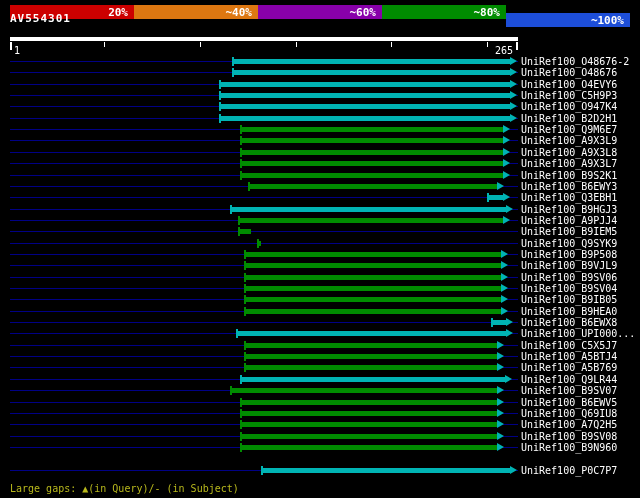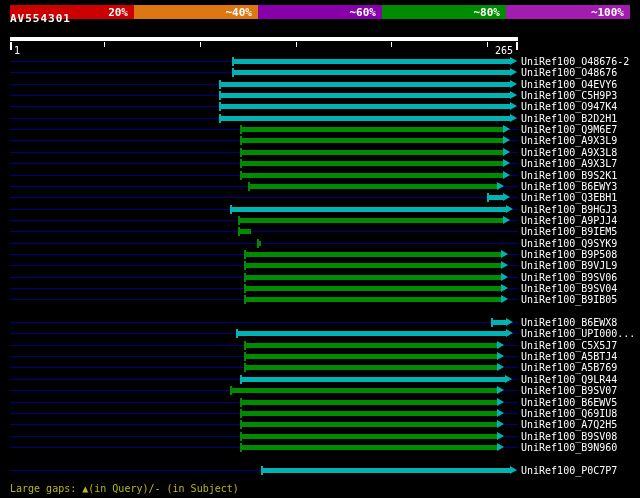--- a/index.html
+++ b/index.html
@@ -34,21 +34,21 @@
 </style>
 </head>
 <body>
 
 <div class="screen">
   <div class="scalebar" id="scalebar">
       <div class="seg" style="background: rgb(204, 0, 0);">20%</div>
       <div class="seg" style="background: rgb(221, 119, 17);">~40%</div>
       <div class="seg" style="background: rgb(136, 0, 170);">~60%</div>
       <div class="seg" style="background: rgb(0, 140, 0);">~80%</div>
-      <div class="seg" style="background: #a21caf;">~100%</div>
+      <div class="seg" style="background: #1d4ed8; margin-top: 8px;">~100%</div>
     </div>
 
   <div class="query-name">AV554301</div>
   <div class="query-bar" id="querybar" style="left: 10px; width: 508px; background: rgb(255, 255, 255);"></div>
 
   <div class="ruler" id="ruler">
       <div class="tick end" style="left: 10px;"></div>
       <div class="tick end" style="left: 516px;"></div>
       <div class="tick" style="left: 103.917px;"></div>
       <div class="tick" style="left: 199.75px;"></div>
@@ -205,20 +205,27 @@
         <div class="arrow" style="left: 500.667px; border-left-color: rgb(0, 180, 180);"></div>
         <div class="hitlabel" style="color: rgb(255, 255, 255);">UniRef100_B9SV04</div>
       </div>
       <div class="row" style="top: 238.35px;">
         <div class="rline" style="left: 10px; width: 508px; background: rgb(0, 0, 133);"></div>
         <div class="bar" style="left: 243.833px; width: 256.833px; background: rgb(0, 140, 0);"></div>
         <div class="ltick" style="left: 243.833px; background: rgb(0, 140, 0);"></div>
         <div class="arrow" style="left: 500.667px; border-left-color: rgb(0, 180, 180);"></div>
         <div class="hitlabel" style="color: rgb(255, 255, 255);">UniRef100_B9IB05</div>
       </div>
+      <div class="row" style="top: 249.7px;">
+        <div class="rline" style="left: 10px; width: 508px; background: rgb(0, 0, 133);"></div>
+        <div class="bar" style="left: 243.833px; width: 256.833px; background: rgb(0, 140, 0);"></div>
+        <div class="ltick" style="left: 243.833px; background: rgb(0, 140, 0);"></div>
+        <div class="arrow" style="left: 500.667px; border-left-color: rgb(0, 180, 180);"></div>
+        <div class="hitlabel" style="color: rgb(255, 255, 255);">UniRef100_B9HEA0</div>
+      </div>
       <div class="row" style="top: 261.05px;">
         <div class="rline" style="left: 10px; width: 508px; background: rgb(0, 0, 133);"></div>
         <div class="bar" style="left: 491.083px; width: 15.3333px; background: rgb(0, 180, 180);"></div>
         <div class="ltick" style="left: 491.083px; background: rgb(0, 180, 180);"></div>
         <div class="arrow" style="left: 506.417px; border-left-color: rgb(0, 180, 180);"></div>
         <div class="hitlabel" style="color: rgb(255, 255, 255);">UniRef100_B6EWX8</div>
       </div>
       <div class="row" style="top: 272.4px;">
         <div class="rline" style="left: 10px; width: 508px; background: rgb(0, 0, 133);"></div>
         <div class="bar" style="left: 236.167px; width: 270.25px; background: rgb(0, 180, 180);"></div>

